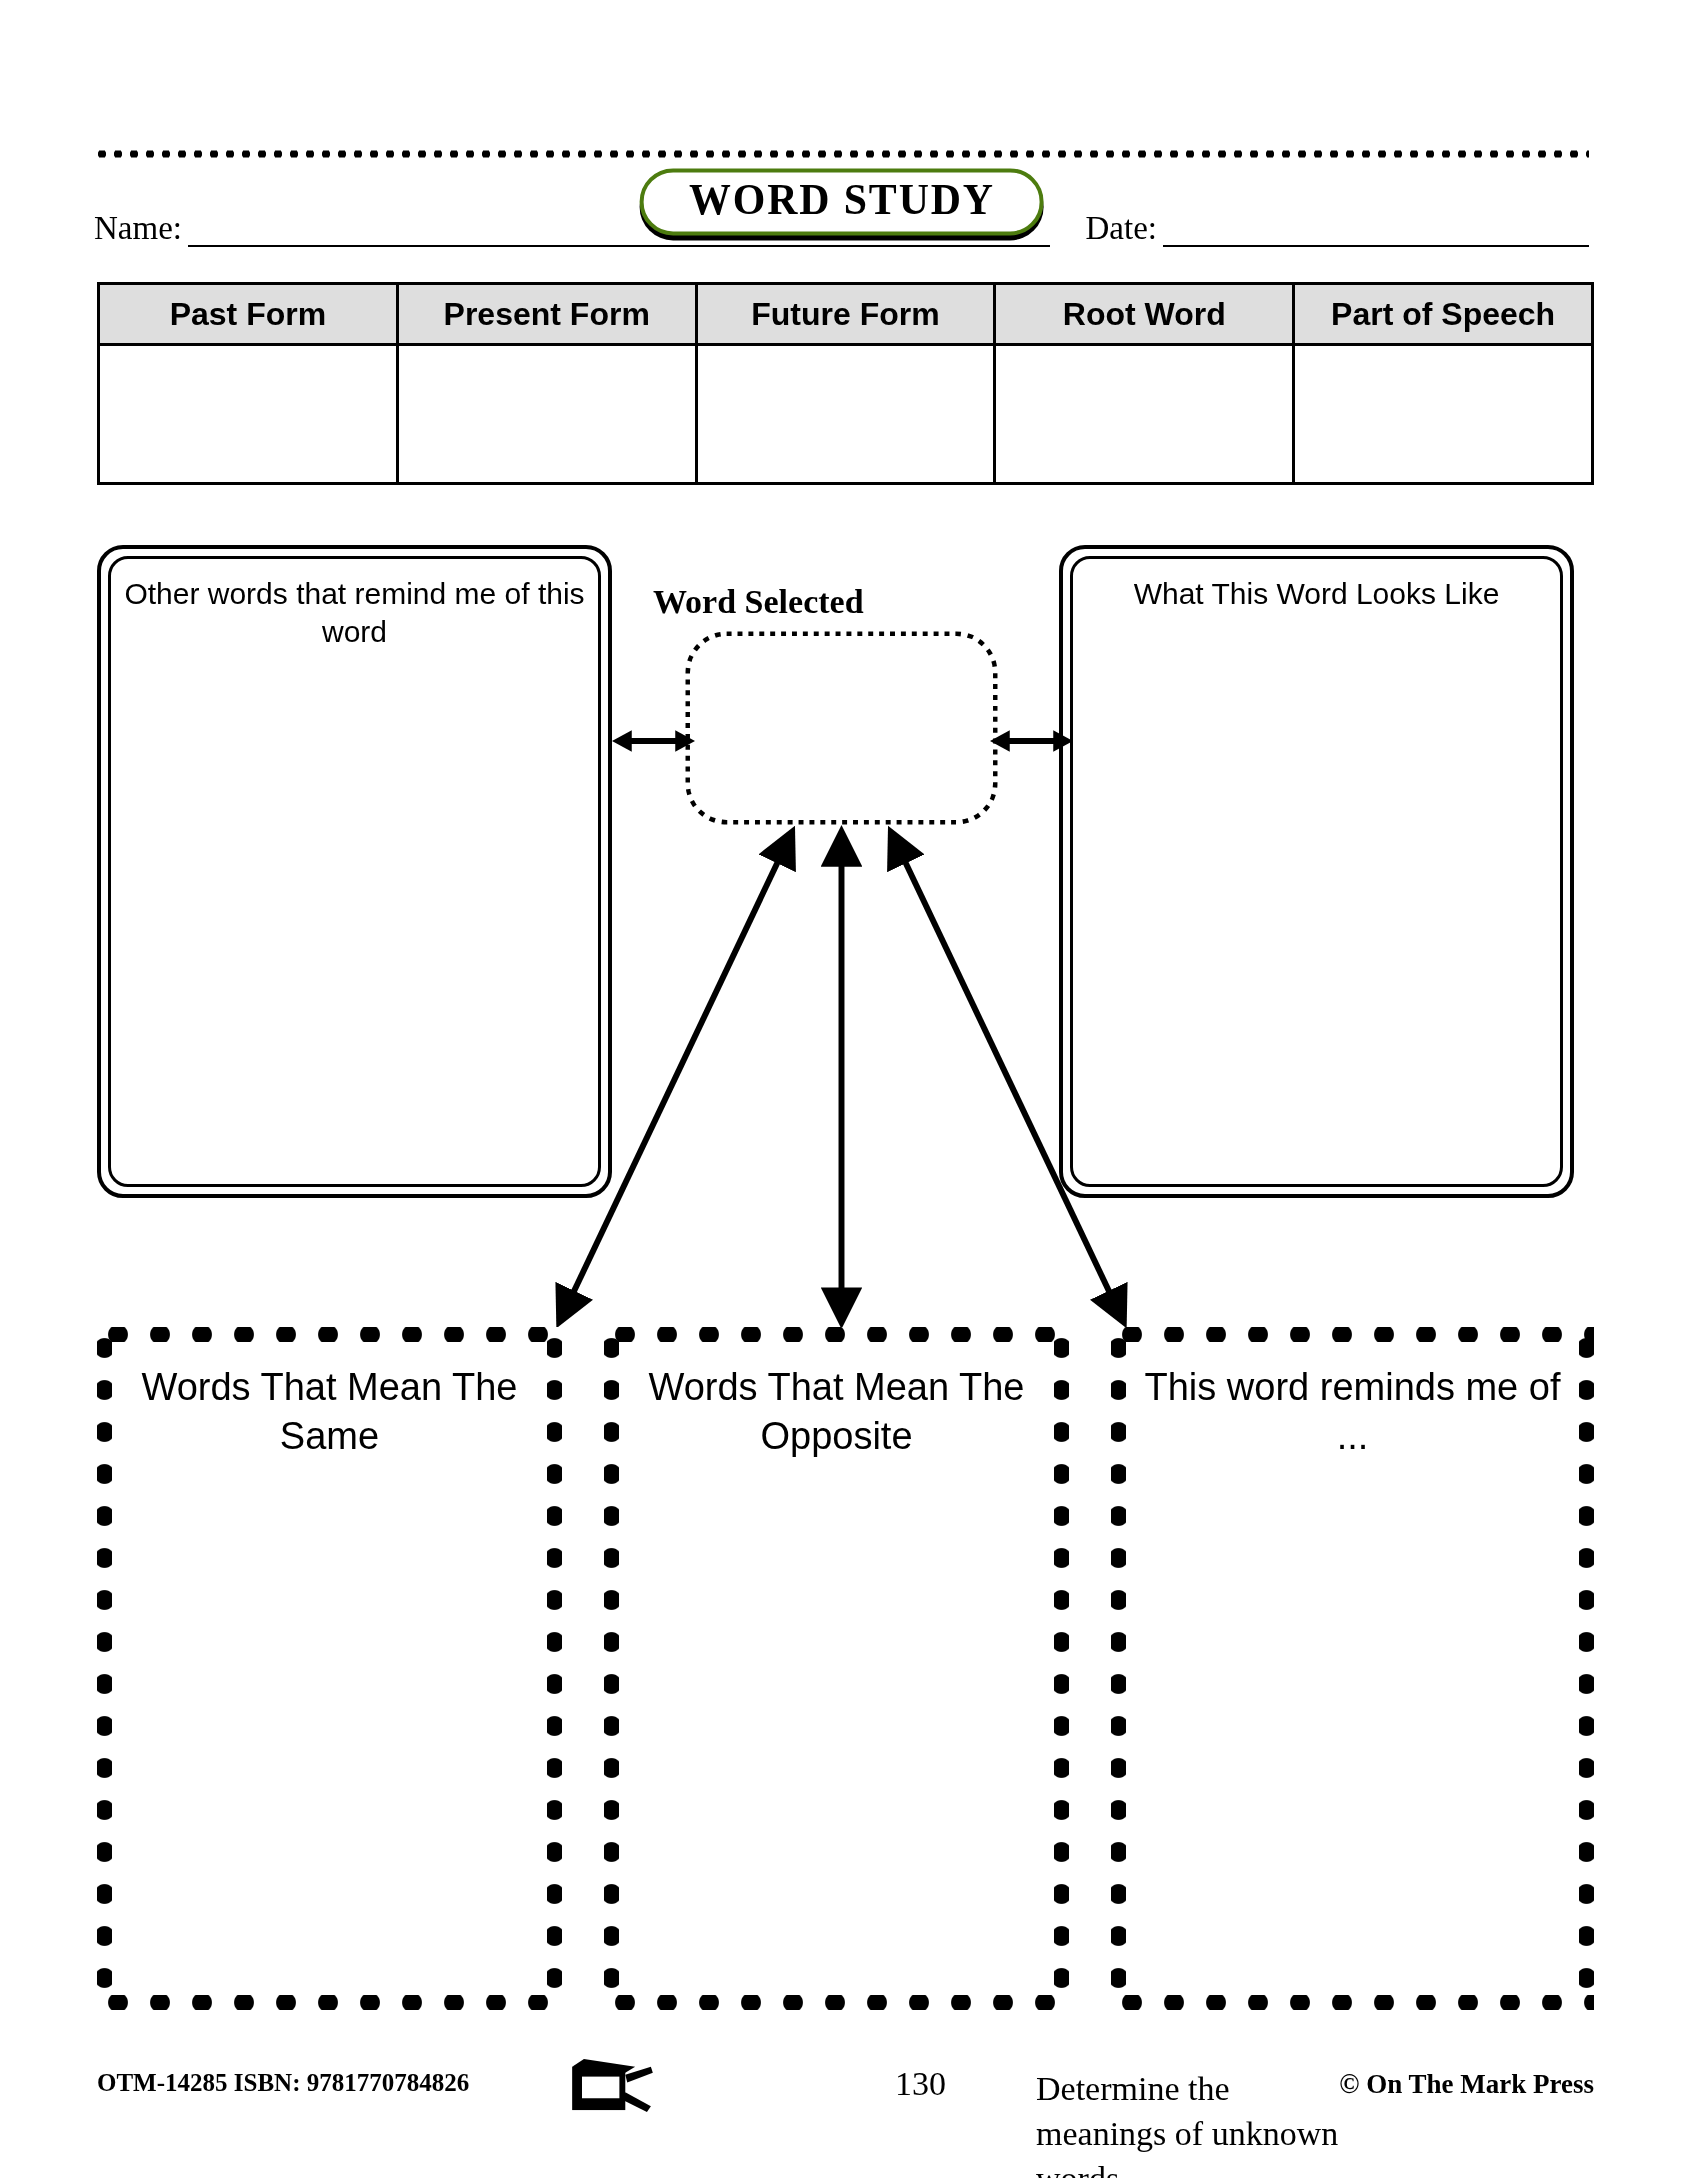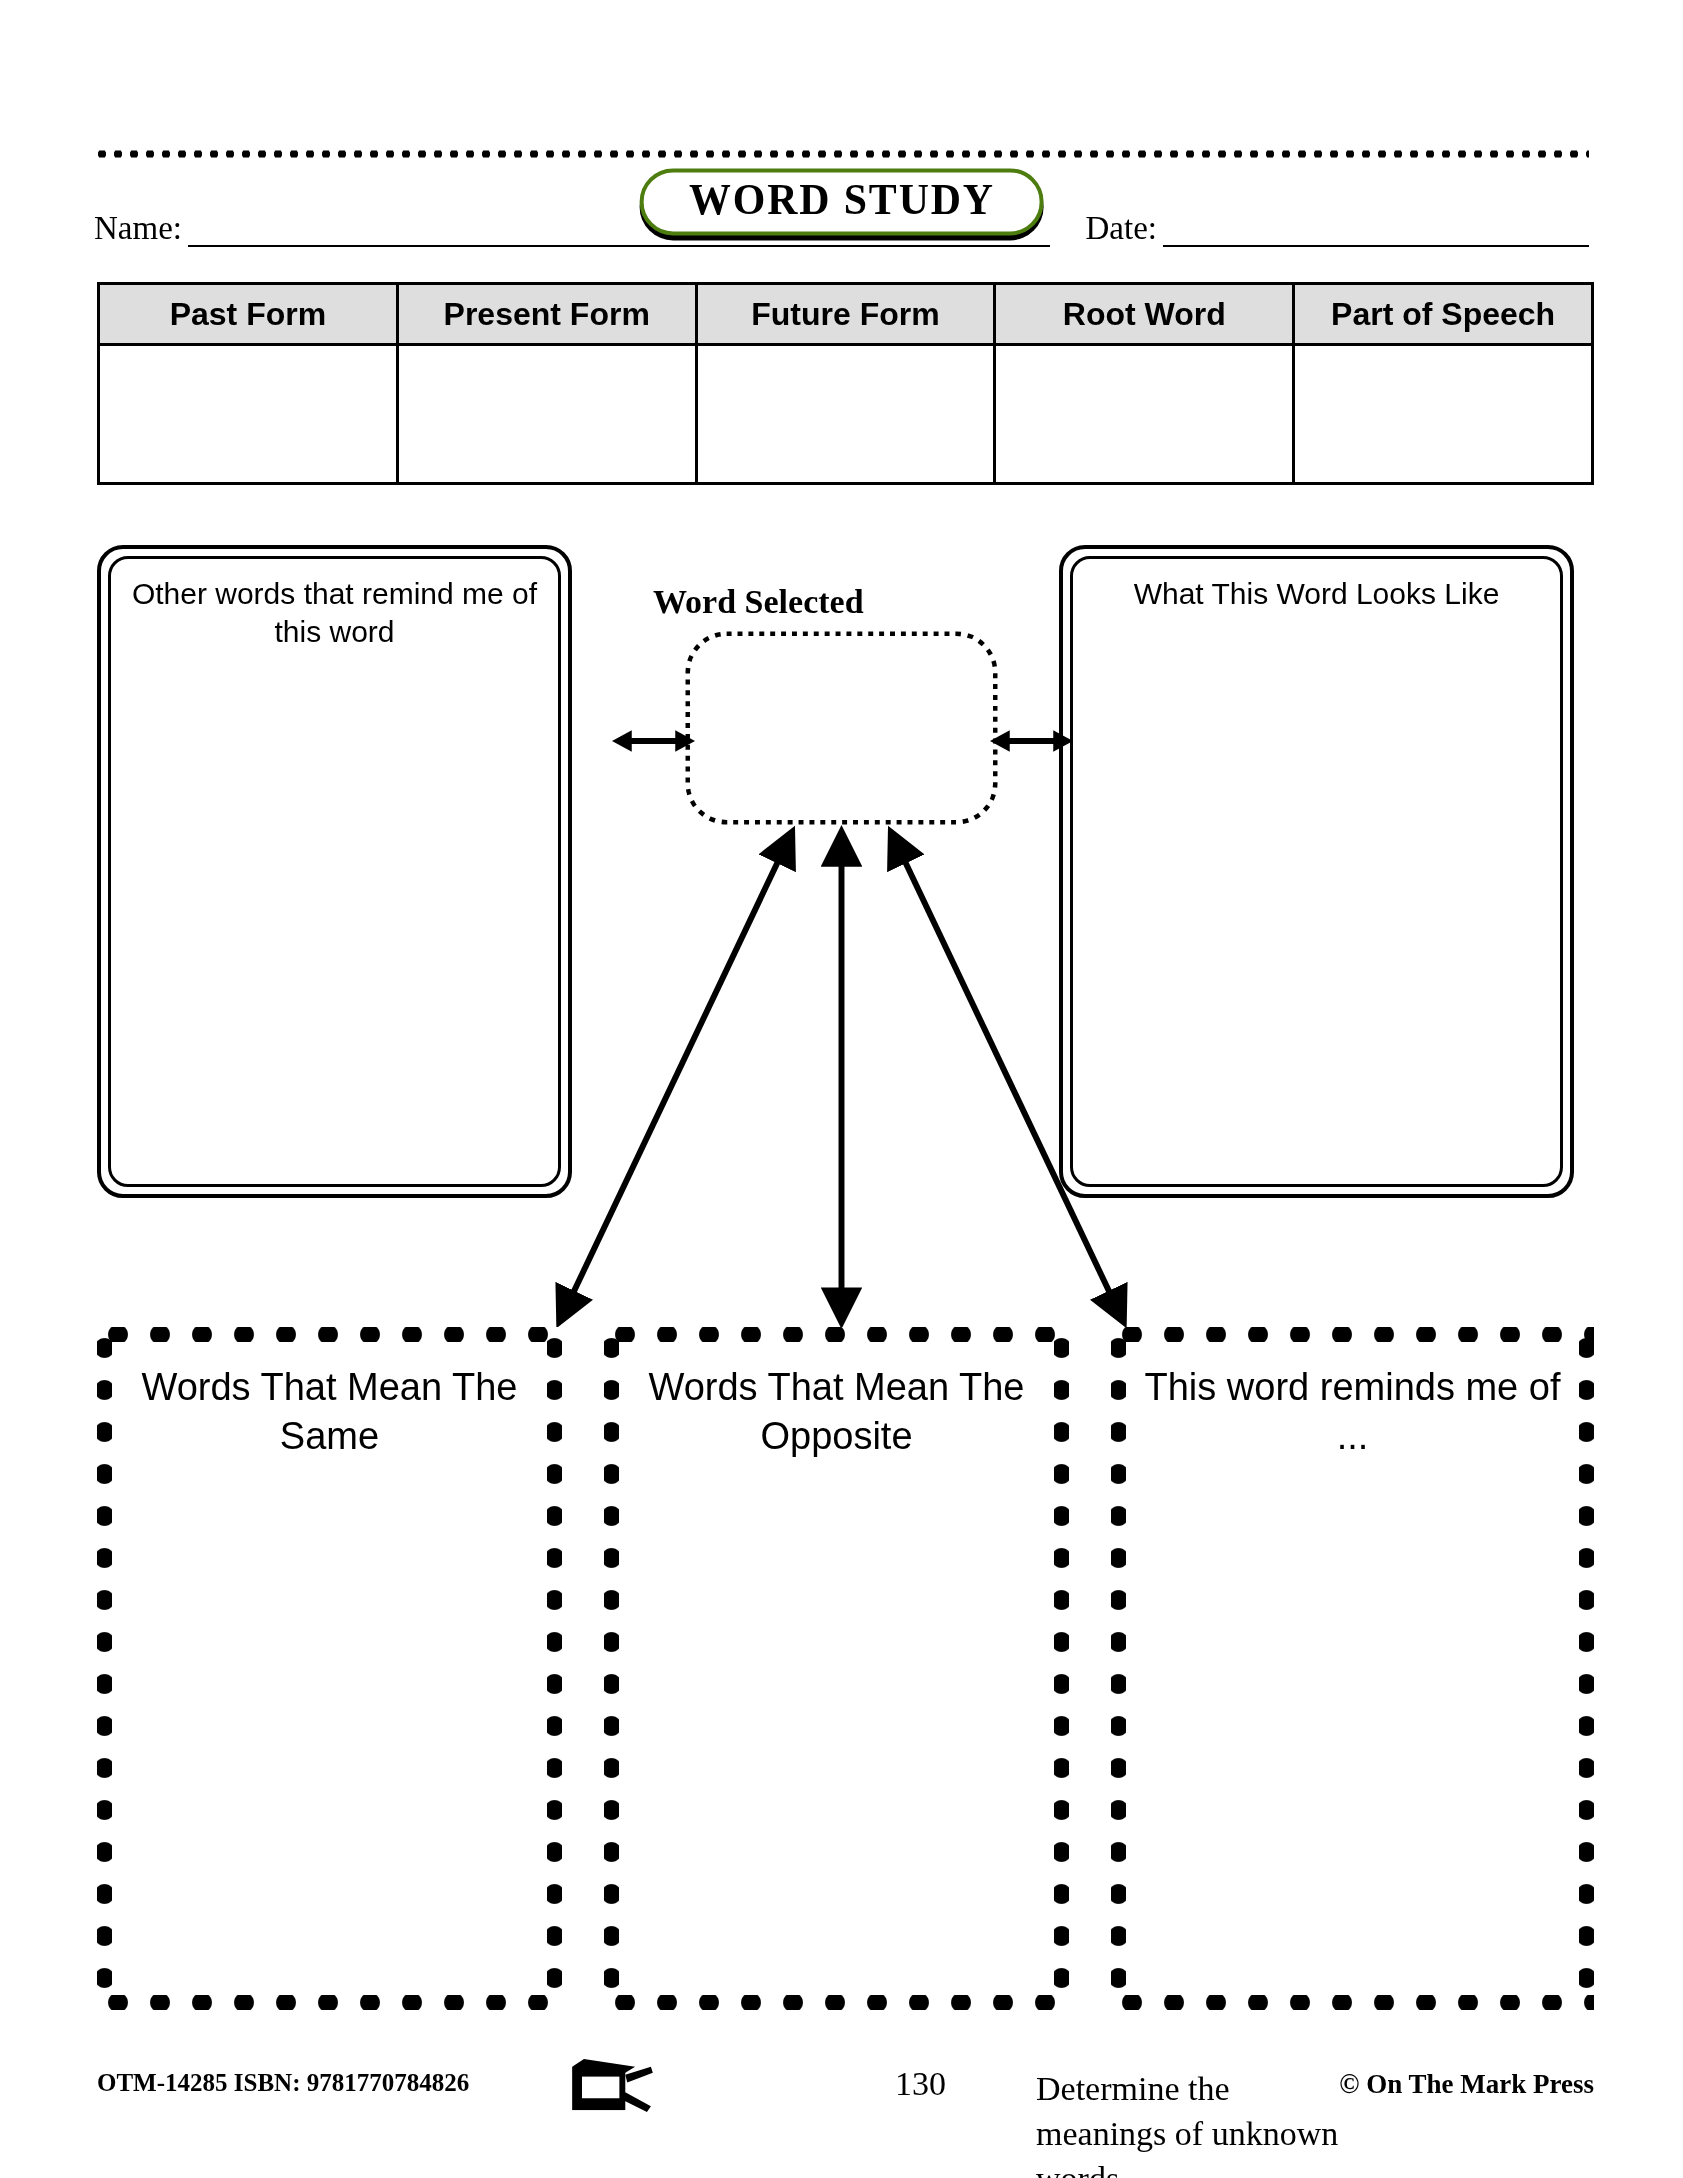--- a/index.html
+++ b/index.html
@@ -109,21 +109,21 @@
     pointer-events: none;
   }
   .rbox-label {
     position: absolute;
     left: 18px; right: 18px; top: 26px;
     text-align: center;
     font-family: "Liberation Sans", sans-serif;
     font-size: 30px;
     line-height: 1.28;
   }
-  .box-left  { left: 97px;  top: 10px; width: 475px; height: 653px; }
+  .box-left  { left: 97px;  top: 10px; width: 515px; height: 653px; }
   .box-right { left: 1059px; top: 10px; width: 515px; height: 653px; }
 
   
   .center-title {
     position: absolute;
     left: 653px; top: 48px;
     width: 376px;
     text-align: left;
     font-family: "Liberation Serif", serif;
     font-weight: bold;

